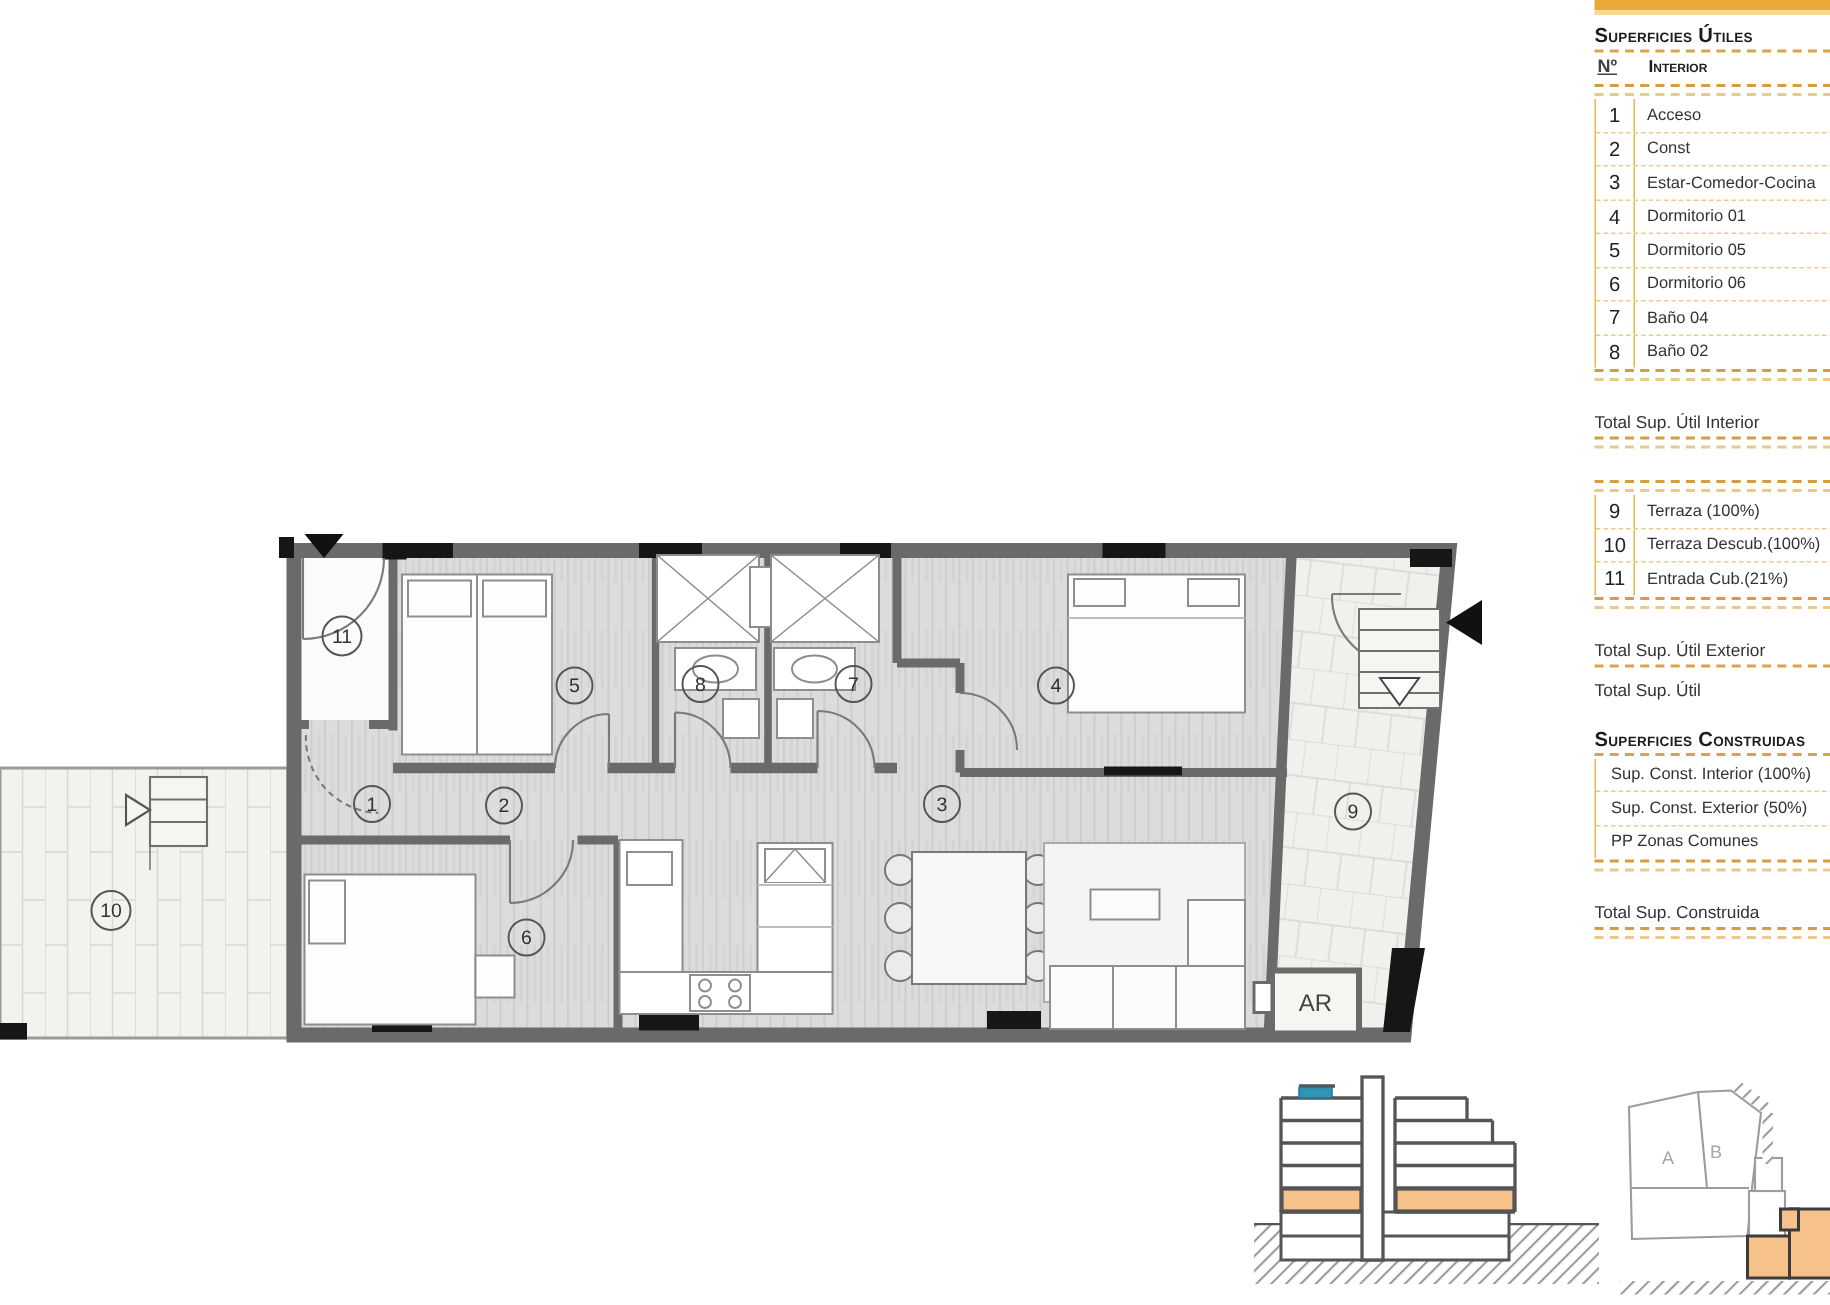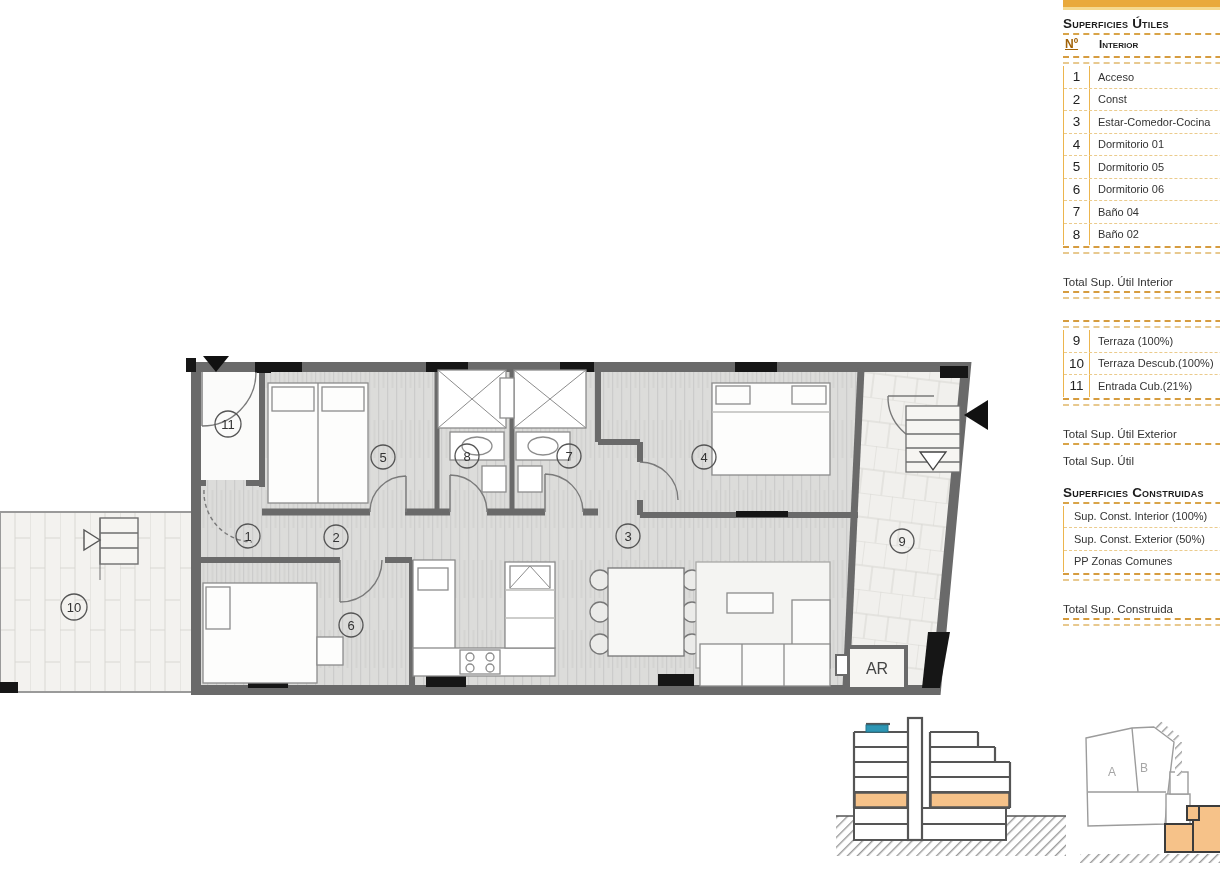--- a/index.html
+++ b/index.html
@@ -9,21 +9,21 @@
 
   
   .panel{position:absolute;left:1063px;top:0;width:260px;}
   .topbar-gold{height:7px;background:#E9A93B;}
   .topbar-light{height:3px;background:#F5D98F;margin-bottom:6px;}
   .sec-title{margin:2px 0 2px 0;font-size:13.5px;font-weight:bold;color:#1c1c1c;
              font-variant:small-caps;letter-spacing:.2px;}
   .dash2{height:4px;border-top:2px dashed #D69C3F;border-bottom:2px dashed #E8C98F;margin:1px 0 2px 0;}
   .dash1{border-bottom:2px dashed #D9A448;margin:1px 0 2px 0;}
   .hdr-row{display:flex;align-items:baseline;height:18px;margin-top:2px;}
-  .hdr-no{width:26px;font-weight:bold;font-size:12px;color:#a16207;padding-left:2px;text-decoration:underline;}
+  .hdr-no{width:26px;font-weight:bold;font-size:12px;color:#404040;padding-left:2px;text-decoration:underline;}
   .hdr-room{font-weight:bold;font-size:11.5px;color:#1c1c1c;font-variant:small-caps;padding-left:8px;}
   .rows{border-left:1px solid #ECB54E;}
   .row{display:flex;align-items:center;height:21.5px;border-bottom:1px dashed #EBCB8C;}
   .row:last-child{border-bottom:none;}
   .row .no{width:25px;text-align:center;font-size:13.5px;color:#222;border-right:1px solid #ECB54E;
            align-self:stretch;display:flex;align-items:center;justify-content:center;}
   .row .nm{width:122px;padding-left:8px;font-size:11px;color:#333;border-right:2px solid #701a75;
            align-self:stretch;display:flex;align-items:center;}
   .total{font-size:11.5px;color:#333;height:16px;display:flex;align-items:center;}
   .gap6{height:6px;}.gap14{height:14px;}.gap18{height:18px;}

